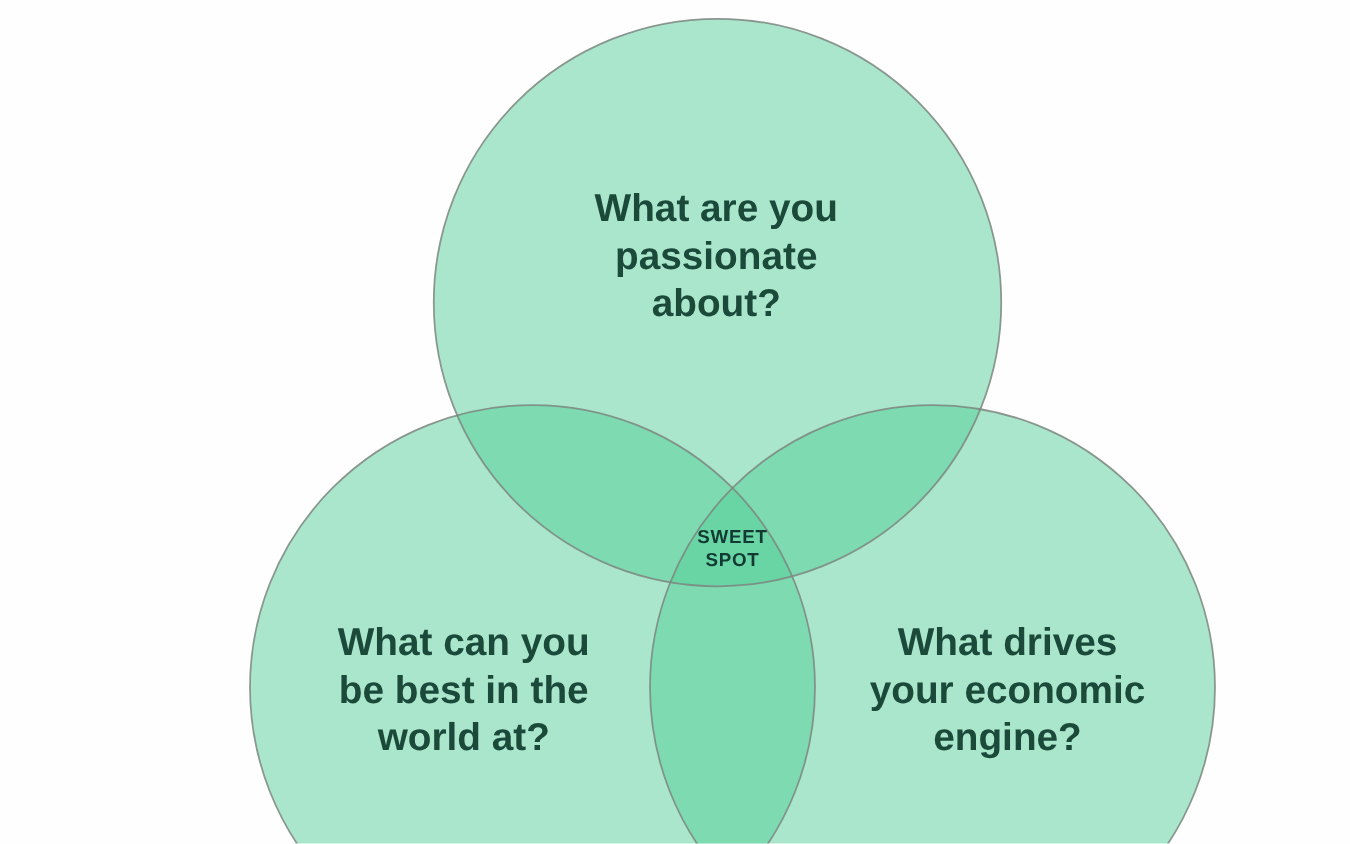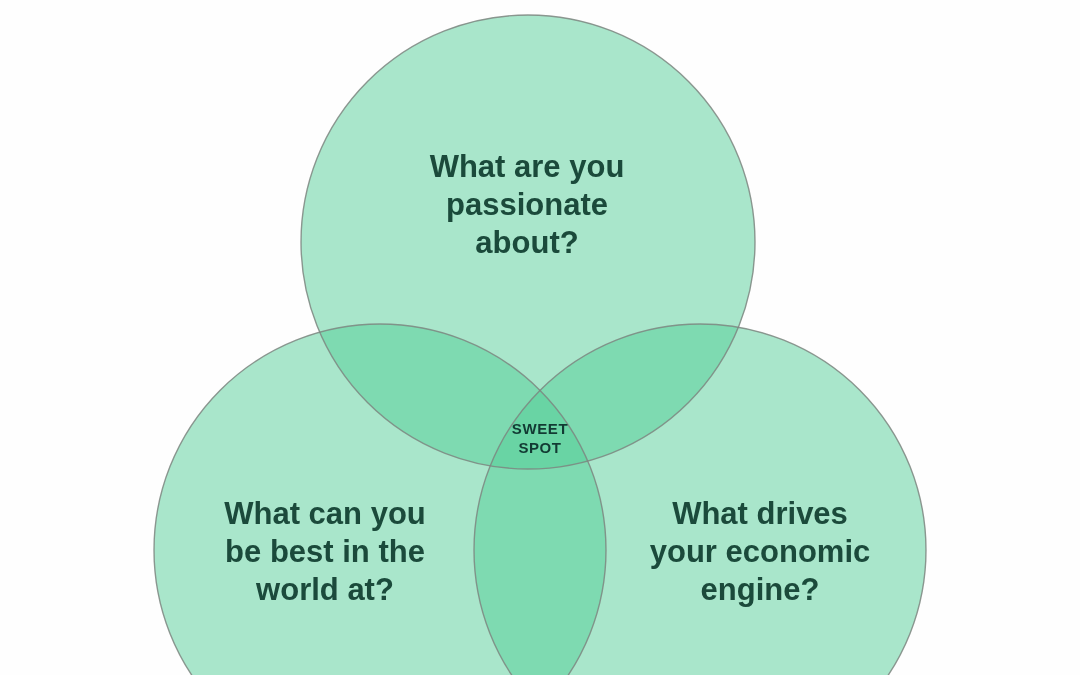--- a/index.html
+++ b/index.html
@@ -7,20 +7,21 @@
     padding: 0;
     background: #fefefe;
   }
   .stage {
     position: relative;
     width: 981px;
     height: 675px;
     overflow: hidden;
     background: #fefefe;
     font-family: "Liberation Sans", "DejaVu Sans", sans-serif;
+    padding-left: 46px;
   }
   svg { display: block; }
   .vfill   { fill-opacity: 0.5; }
   .voutline{ fill: none; stroke-width: 1.4; stroke-opacity: 0.85; }
   .label {
     font-family: "Liberation Sans", "DejaVu Sans", sans-serif;
     font-size: 31px;
     font-weight: 700;
     fill: #1b4a3b;
     text-anchor: middle;

